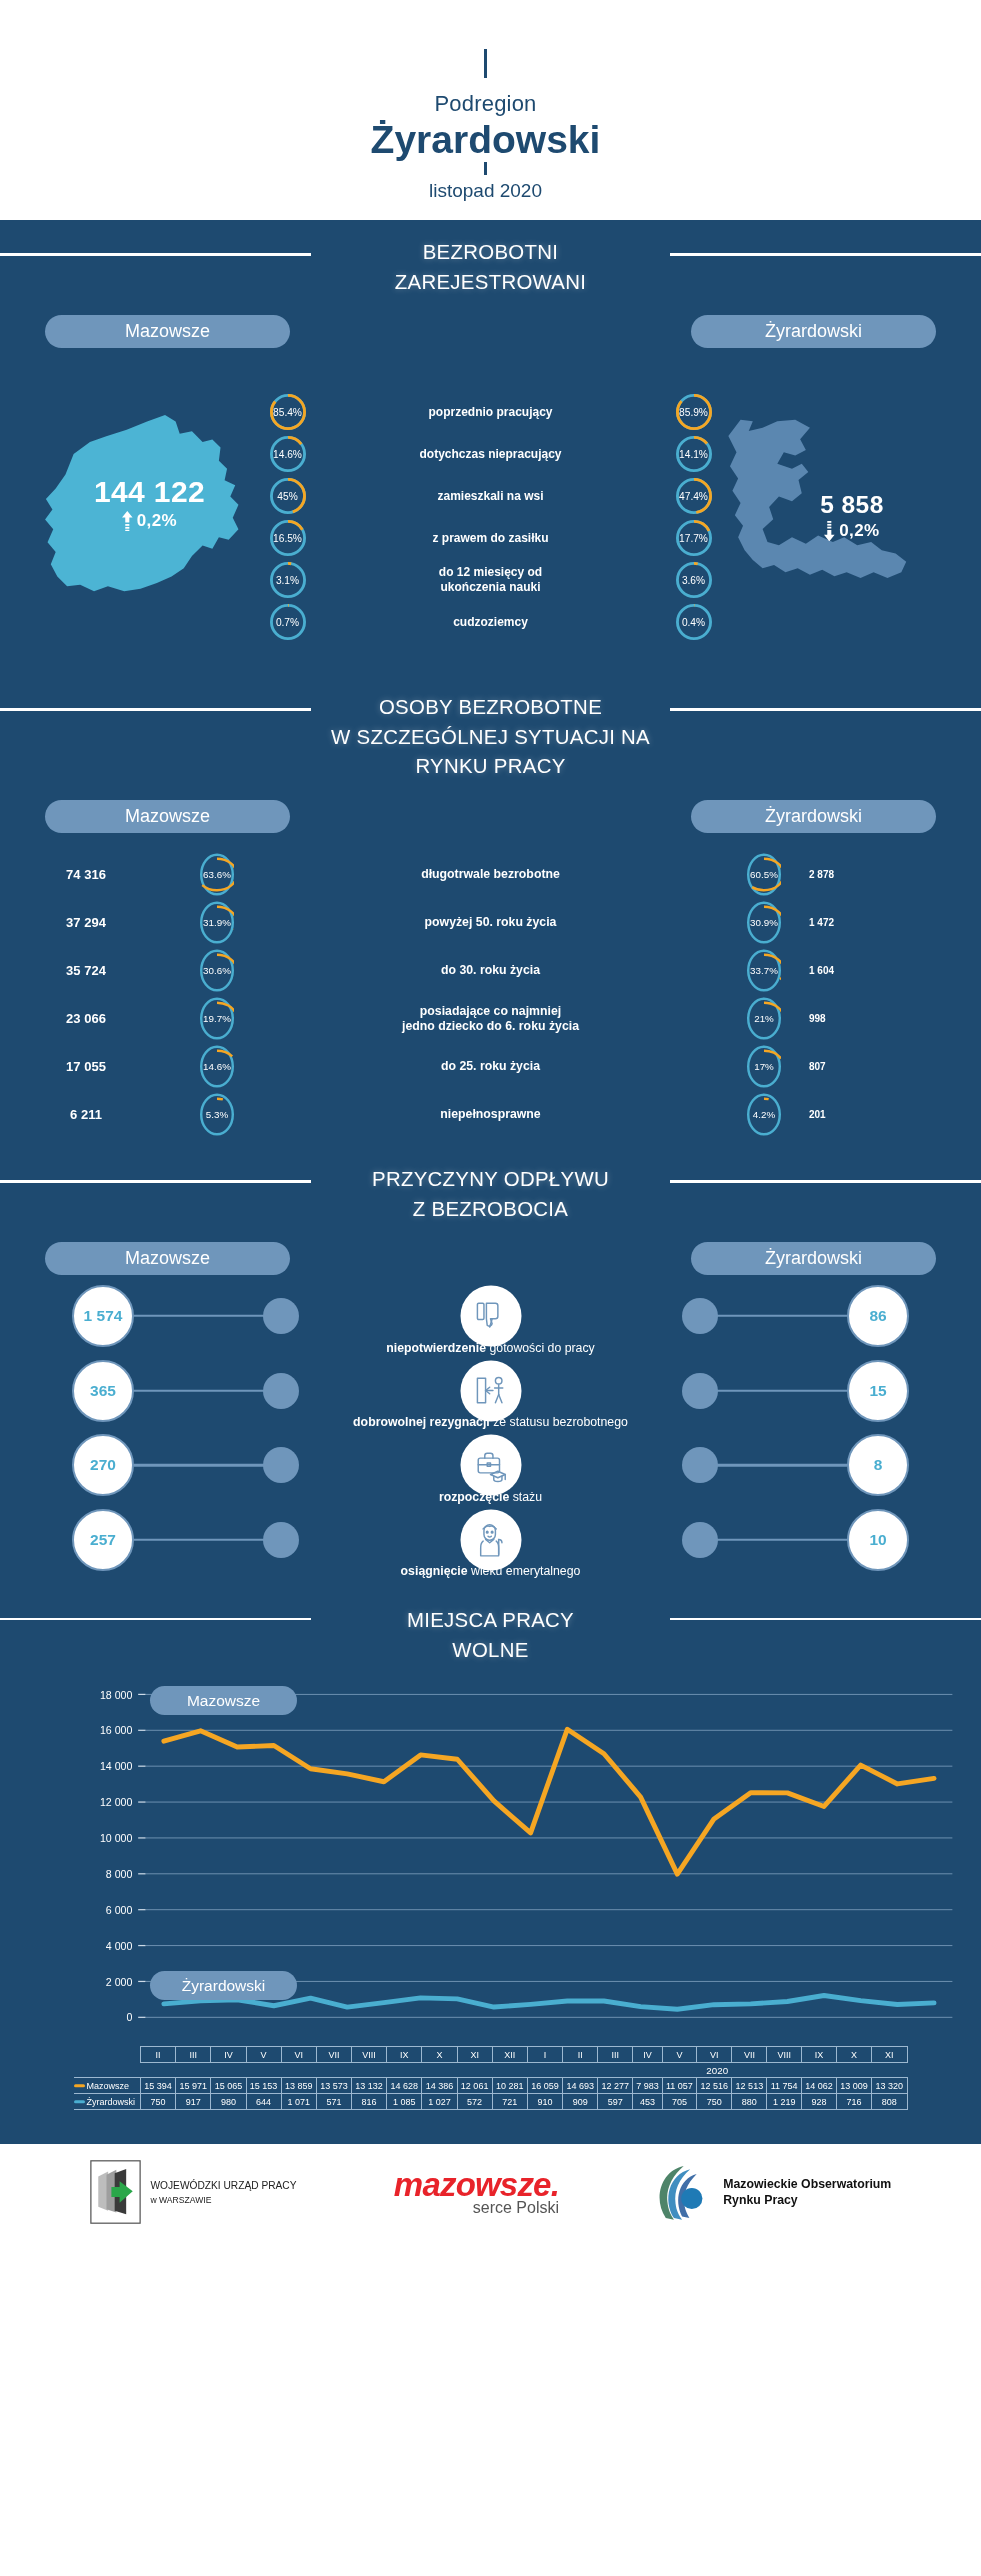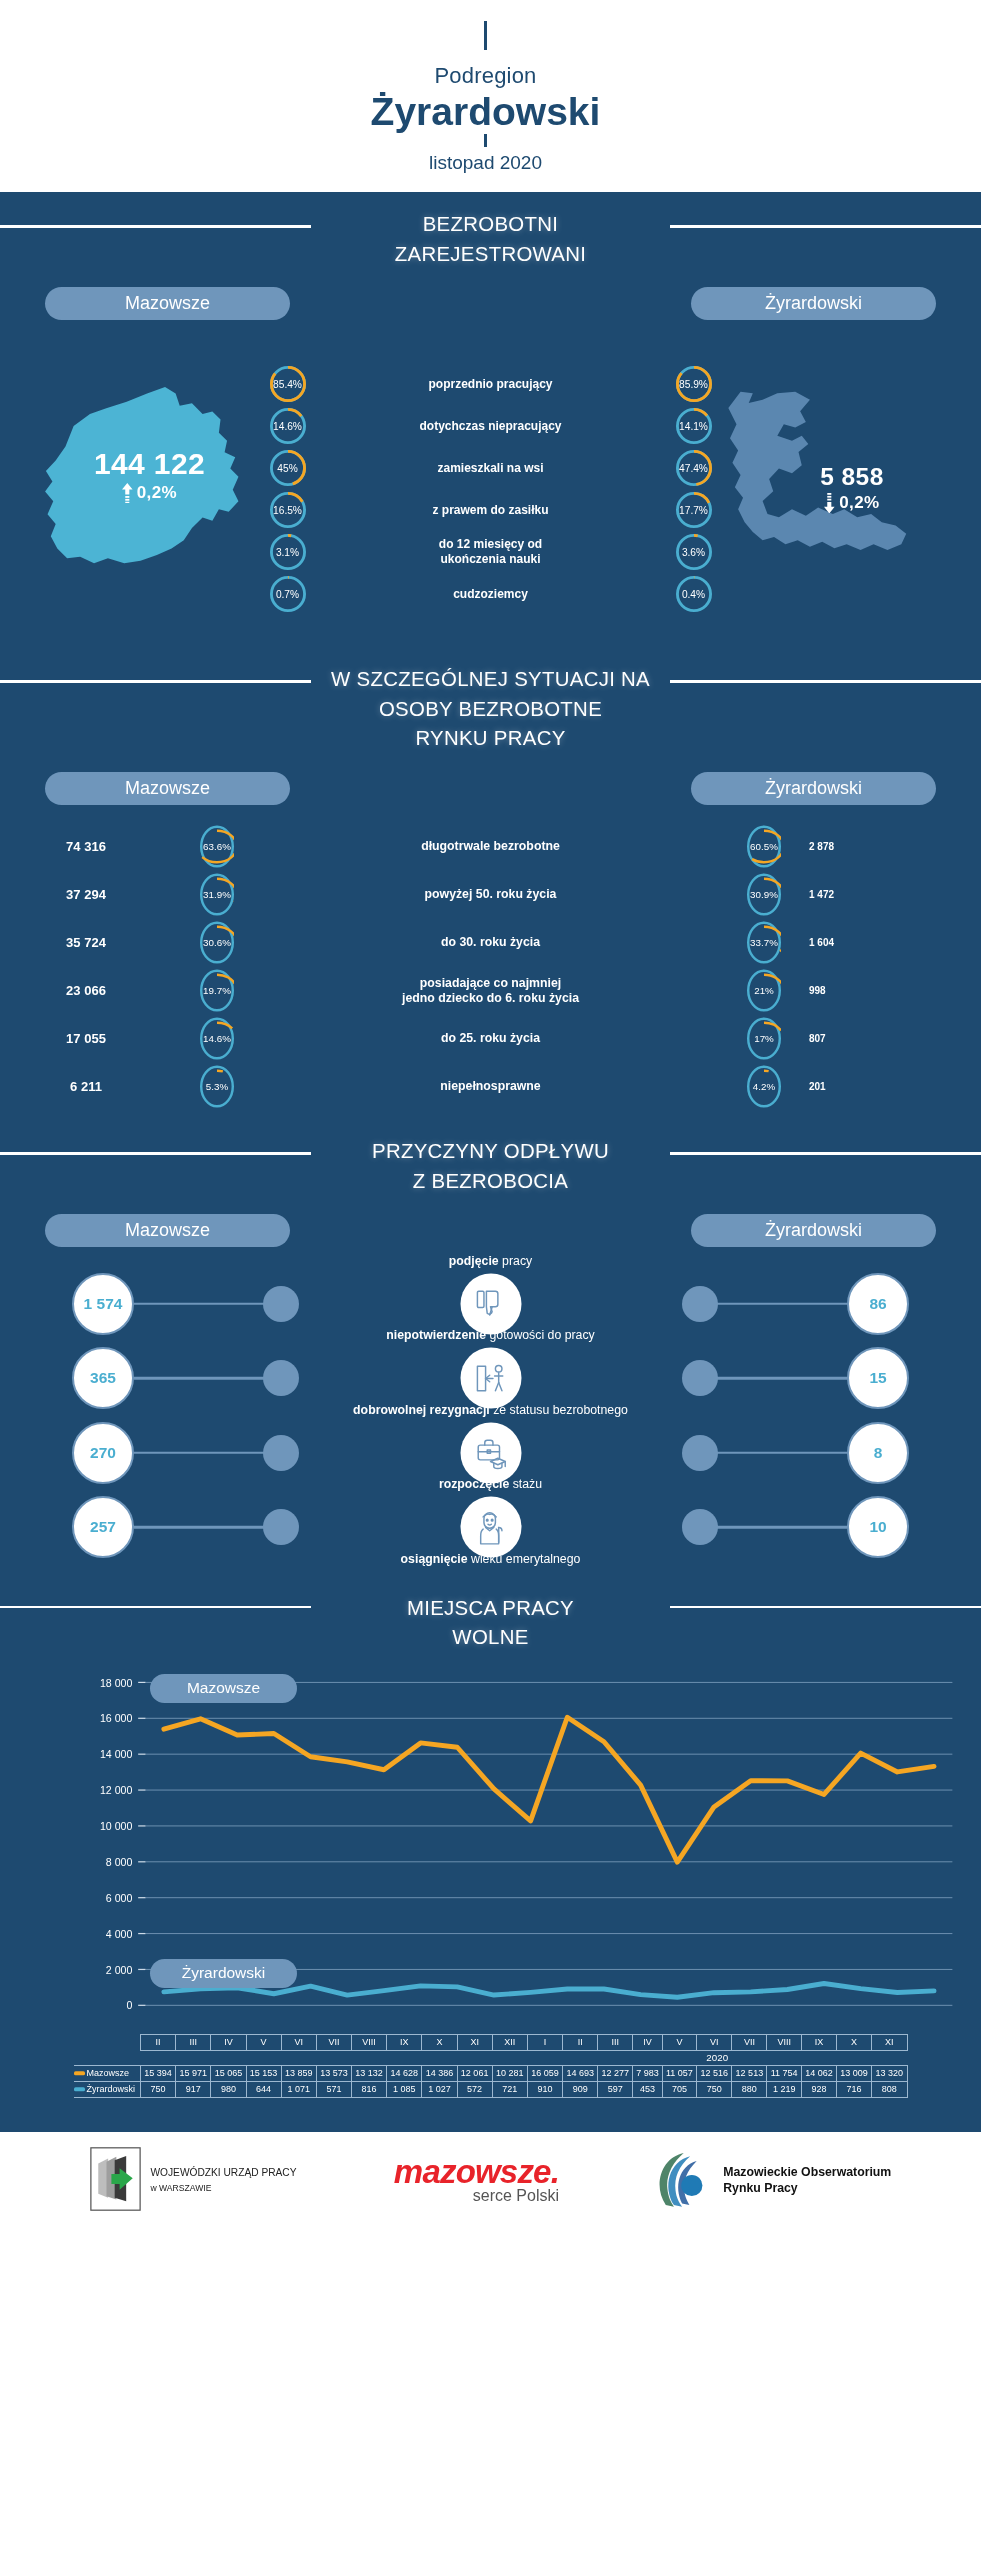--- a/index.html
+++ b/index.html
@@ -10,20 +10,21 @@
     color: #fff;
   }
   .page { width: 981px; position: relative; }
 
   
   .header {
     background: #ffffff;
     text-align: center;
     padding: 21px 10px 18px 0;
     color: #1e4a70;
+    margin-top: 28px;
   }
   .tick-top {
     width: 3.3px; height: 29px; background: #1e4a70;
     margin: 0 auto 13px auto;
   }
   .hdr-sub { font-size: 22px; font-weight: 400; letter-spacing: 0.2px; color:#1e4a70; }
   .hdr-title { font-size: 39px; font-weight: 700; line-height: 1.08; color:#1e4a70; margin-top: 1.6px;}
   .tick-mid { width: 3.3px; height: 13px; background: #1e4a70; margin: 1.6px auto 4.9px auto; }
   .hdr-date { font-size: 19px; font-weight: 400; color:#1e4a70; }
 
@@ -368,22 +369,22 @@
               <div class="val">0.4%</div>
             </div>
           </div>
         </div>
     </div>
 
     <div class="sec-head">
       <div class="rule-l"></div>
       <div class="rule-r"></div>
       <div class="title">
+        <div>OSOBY BEZROBOTNE</div>
         <div>W SZCZEGÓLNEJ SYTUACJI NA</div>
-        <div>OSOBY BEZROBOTNE</div>
         <div>RYNKU PRACY</div>
       </div>
     </div>
 
     <div class="pill-row">
       <div class="pill pill-w">Mazowsze</div>
       <div class="pill pill-w">Żyrardowski</div>
     </div>
 
     <div class="s2">
@@ -552,21 +553,20 @@
     </div>
 
     <div class="pill-row">
       <div class="pill pill-w">Mazowsze</div>
       <div class="pill pill-w">Żyrardowski</div>
     </div>
 
     <div class="s3">
       <div class="s3rows" id="s3rows">
           <div>
-            <div class="s3cap"><b>podjęcie</b> pracy</div>
           </div>
           <div>
             <div class="s3row">
               <div class="bubble l">1 574</div>
        <div class="stem l"></div>
        <div class="knob l"></div>
        <div class="iconcirc">
                 <svg width="36" height="36" viewBox="0 0 44 44" fill="none" stroke="#6f96bb" stroke-width="1.8" stroke-linecap="round" stroke-linejoin="round">
     <rect x="6" y="7" width="8" height="20" rx="1.5"></rect>
     <path d="M17 7 h11 a3 3 0 0 1 3 3 v13 a3 3 0 0 1 -3 3 h-6 l2 6 a3.5 3.5 0 0 1 -6 2 l-1-8 v-19z"></path>

